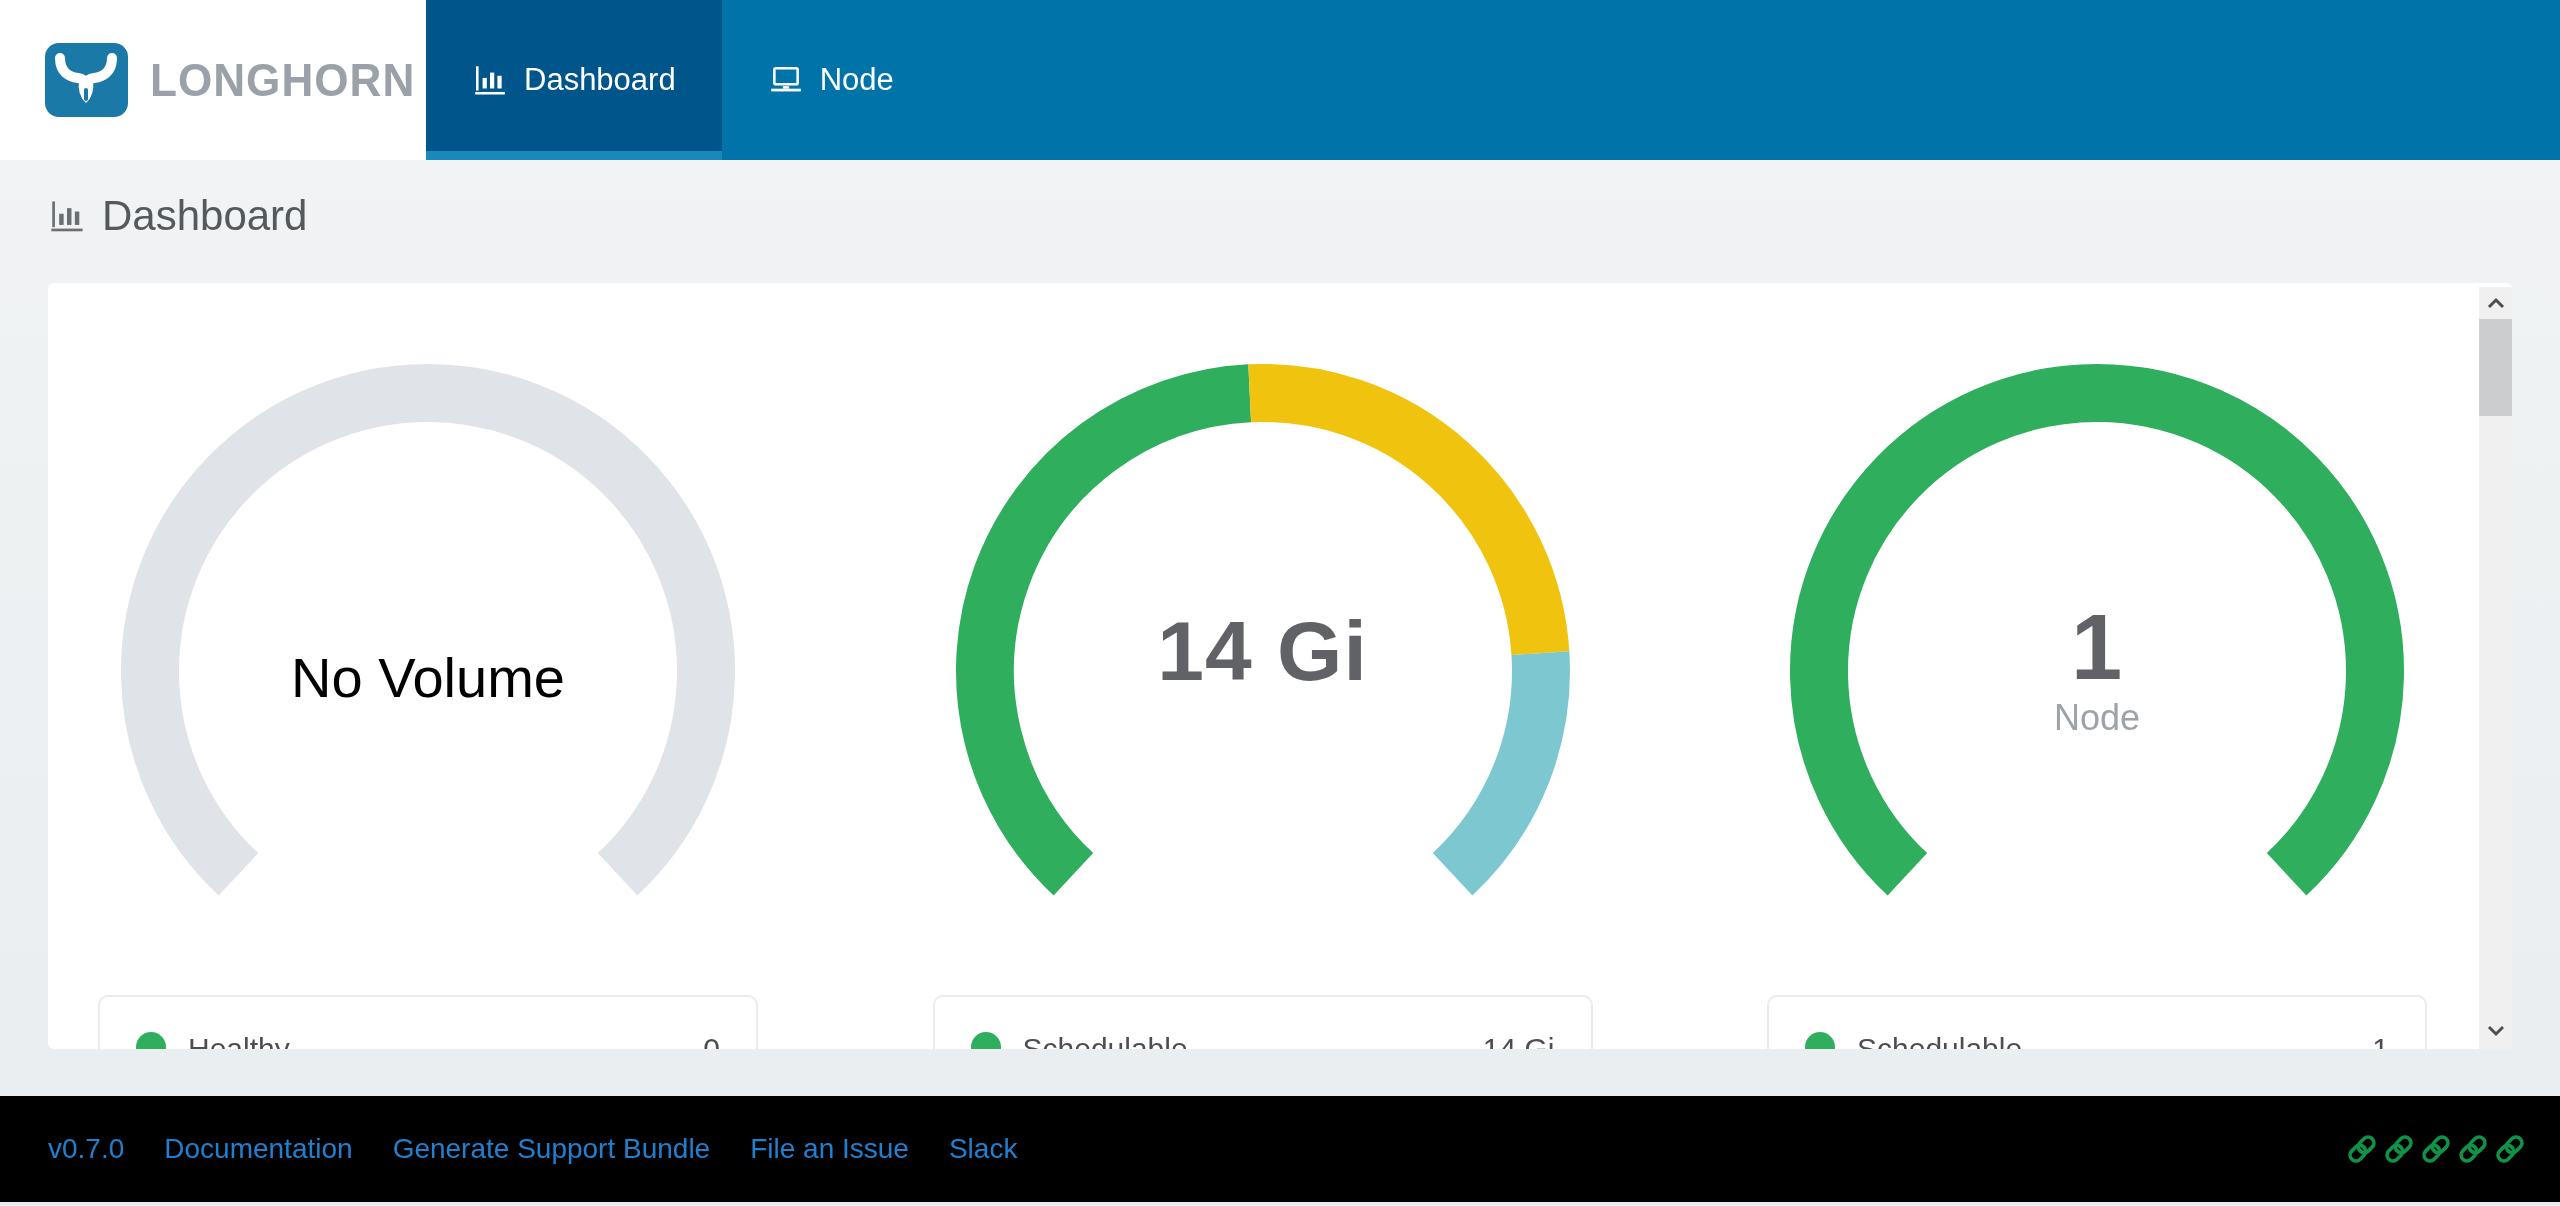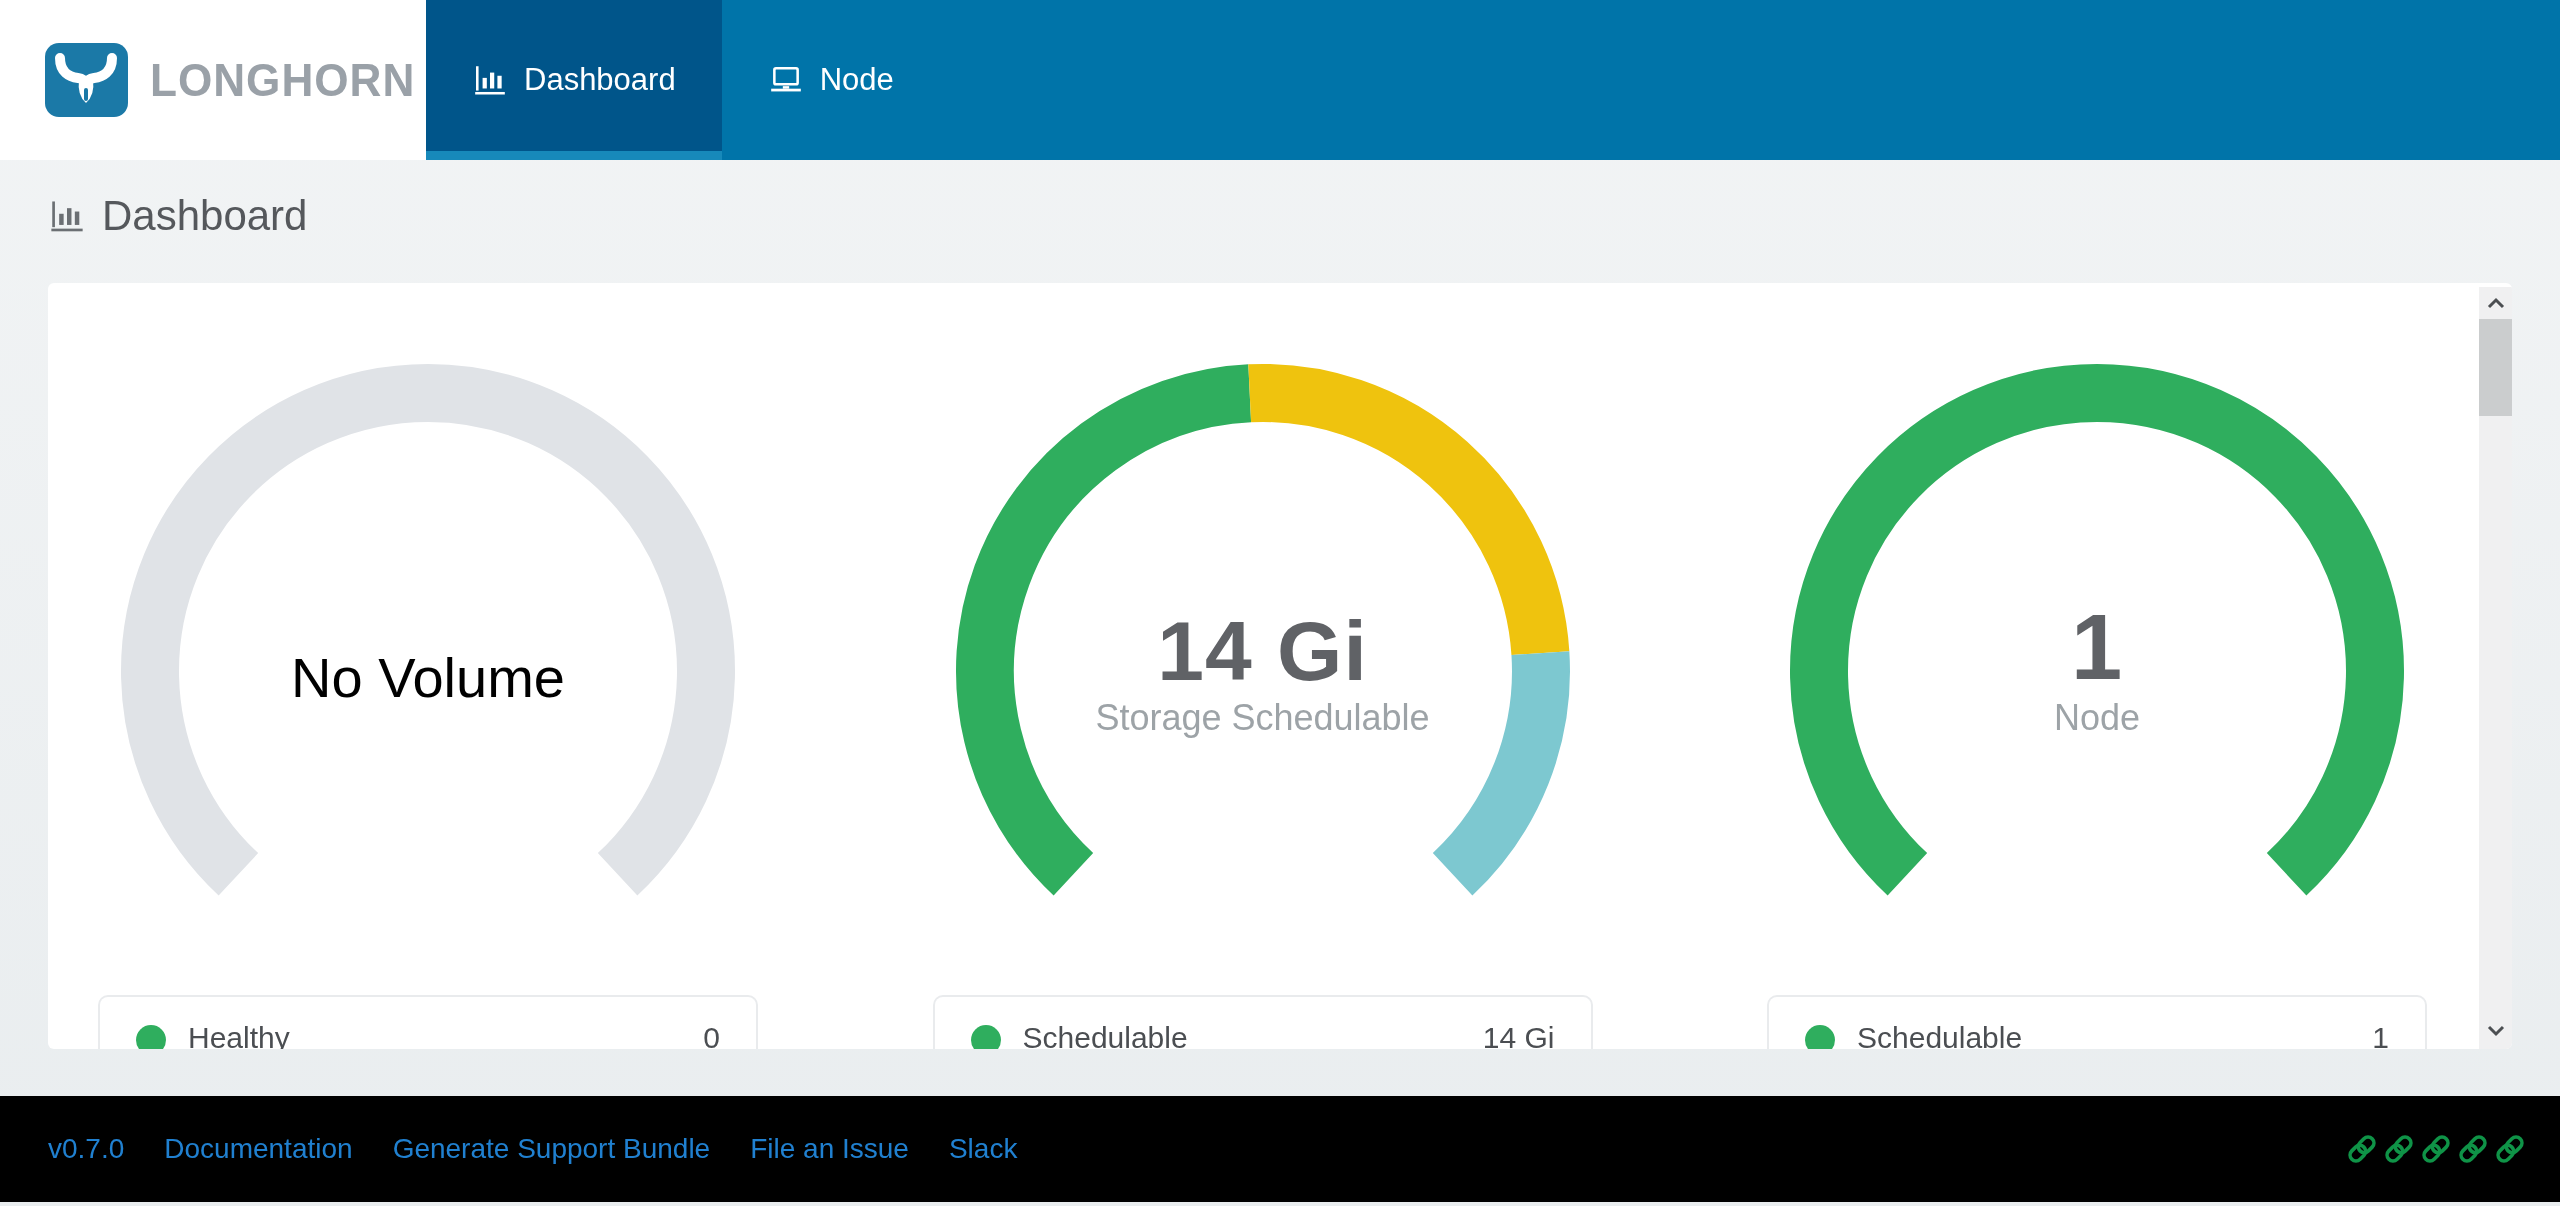--- a/index.html
+++ b/index.html
@@ -29,21 +29,21 @@
   .columns { position:absolute; left:50px; right:85px; top:0; bottom:0; display:flex; justify-content:space-between; }
   .col { position:relative; width:660px; height:100%; }
   .gauge-svg { position:absolute; left:20px; top:78px; }
   .gauge-center { position:absolute; left:0; width:100%; text-align:center; }
   .gauge-value { top:320px; font-size:84px; font-weight:600; color:#606266; letter-spacing:1px; }
   .gauge-value.big { top:312px; font-size:92px; }
   .gauge-label { top:414px; font-size:36px; color:#9da3a7; }
   .gauge-empty { top:362px; font-size:56px; color:#000000; }
 
   .legend-card { position:absolute; left:0; top:712px; width:660px; height:120px; background:#ffffff; border:2px solid #e9ebed; border-bottom:none; border-radius:10px 10px 0 0; }
-  .legend-row { display:flex; align-items:flex-end; padding:24px 36px 0 36px; font-size:30px; color:#4b4e52; }
+  .legend-row { display:flex; align-items:flex-start; padding:24px 36px 0 36px; font-size:30px; color:#4b4e52;margin-top:11px; }
   .legend-dot { width:30px; height:30px; border-radius:50%; margin-right:22px; flex:none; }
   .legend-value { margin-left:auto; }
 
   
   .scrollbar { position:absolute; right:0; top:4px; bottom:0; width:33px; background:#f0f0f1; }
   .scroll-arrow { position:absolute; left:0; width:33px; height:24px; display:flex; align-items:center; justify-content:center; cursor:pointer; }
   .scroll-arrow.up { top:4px; }
   .scroll-arrow.down { bottom:6px; }
   .scroll-thumb { position:absolute; left:0; top:32px; width:33px; height:97px; background:#cbcdce; cursor:pointer; }
 
@@ -118,21 +118,20 @@
       </div>
     </div>
 
     <div class="col">
       <svg class="gauge-svg" width="620" height="580" viewBox="0 0 620 580">
           <path d="M 120.4 513.3 A 278 278 0 0 1 296.7 32.3" fill="none" stroke="#2fae5e" stroke-width="58"></path>
           <path d="M 296.7 32.3 A 278 278 0 0 1 587.4 292.1" fill="none" stroke="#efc30e" stroke-width="58"></path>
           <path d="M 587.4 292.1 A 278 278 0 0 1 499.6 513.3" fill="none" stroke="#7dc8d0" stroke-width="58"></path>
         </svg>
       <div class="gauge-center gauge-value">14 Gi</div>
-      <div class="gauge-center gauge-label">Storage Schedulable</div>
       <div class="legend-card">
         <div class="legend-row">
           <span class="legend-dot" style="background: rgb(47, 174, 94);"></span>
           <span>Schedulable</span>
           <span class="legend-value">14 Gi</span>
         </div>
       </div>
     </div>
 
     <div class="col">

